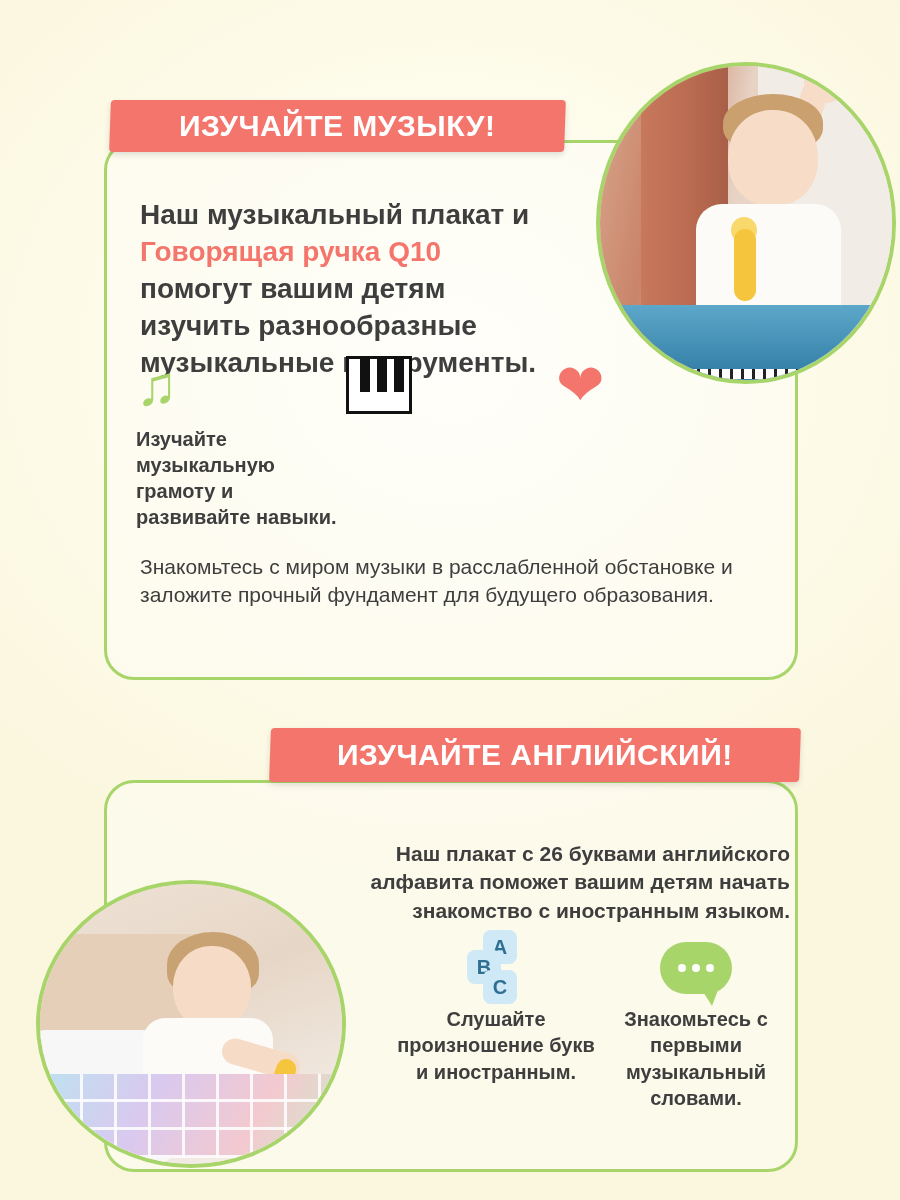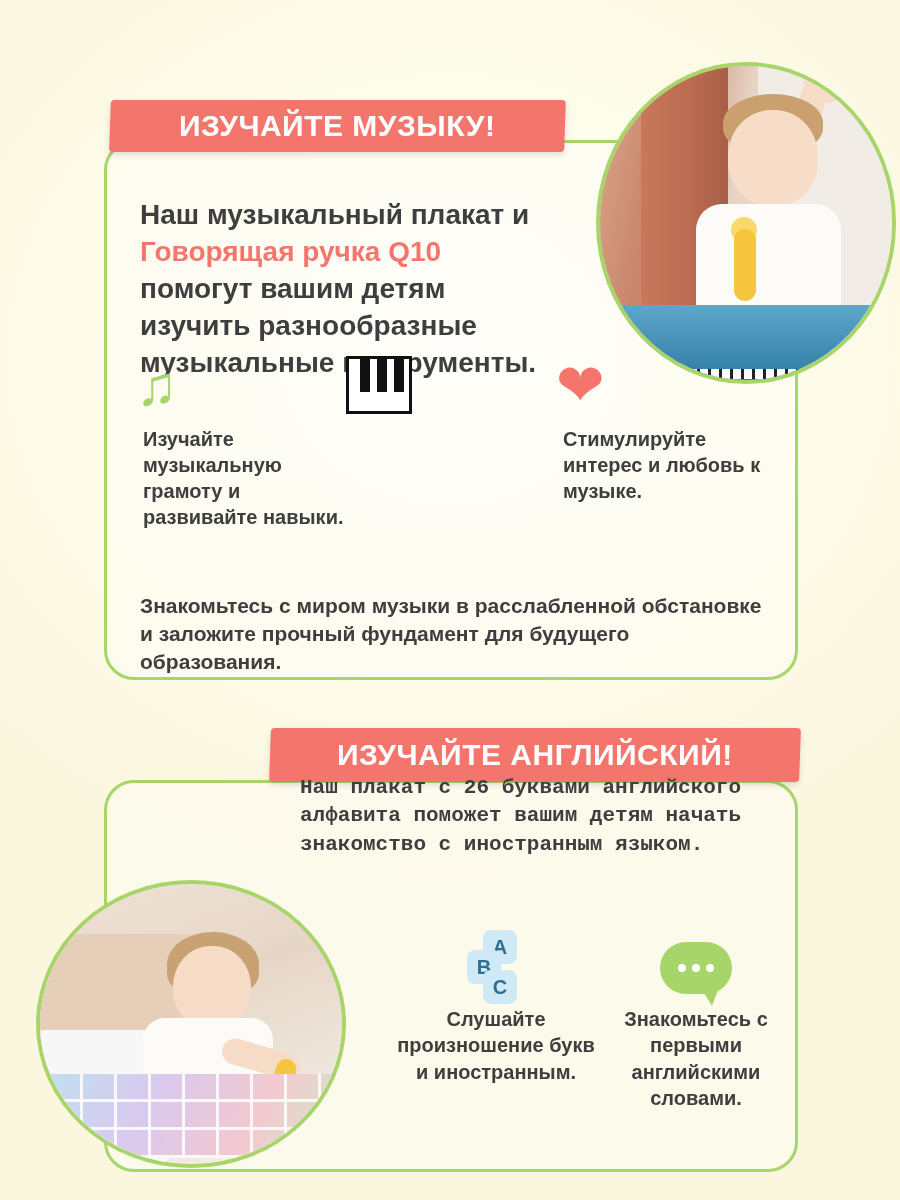--- a/index.html
+++ b/index.html
@@ -81,21 +81,20 @@
   }
   .feat { width: 210px; }
   .feat .ico {
     height: 62px;
     display: flex; align-items: flex-end;
   }
   .feat .cap {
     margin-top: 12px;
     font-size: 20px; font-weight: bold; line-height: 1.3;
     color: #3e3e3e;
-    margin-left: 7px;
   }
 
   .note-icon { font-size: 56px; color: #a8d56a; line-height: 1; }
   .heart { color: #f4756c; font-size: 58px; line-height: 1; }
 
   .piano {
     width: 66px; height: 58px;
     border: 3px solid #111;
     background: #fff;
     position: relative;
@@ -104,24 +103,24 @@
   .piano i {
     position: absolute; top: 0; width: 10px; height: 33px;
     background: #111;
   }
   .piano i:nth-child(1) { left: 11px; }
   .piano i:nth-child(2) { left: 28px; }
   .piano i:nth-child(3) { left: 45px; }
 
   .bottom-note1 {
     position: absolute;
-    left: 140px; top: 592px;
+    left: 140px; top: 553px;
     width: 630px;
     font-size: 21px; line-height: 1.33;
-    font-weight: bold;
+    font-weight: normal;
     color: #3e3e3e;
   }
 
   
   .sec2-card {
     position: absolute;
     left: 104px; top: 780px;
     width: 694px; height: 392px;
     border: 3px solid #a8d56a;
     border-radius: 30px;
@@ -131,26 +130,25 @@
     left: 270px; top: 728px;
     width: 530px; height: 54px;
     font-size: 30px;
     border-radius: 4px;
     transform: skewX(-2deg);
   }
   .ribbon2 .rib-txt { transform: skewX(2deg); }
 
   .intro2 {
     position: absolute;
-    left: 300px; top: 774px;
+    left: 300px; top: 840px;
     width: 490px;
     font-size: 21px; line-height: 1.35;
-    font-weight: bold; 
+    font-weight: bold; text-align: right;
     color: #3e3e3e;
-    font-family: Liberation Mono, monospace;
   }
 
   .features2 {
     position: absolute;
     left: 396px; top: 930px;
     width: 400px;
     display: flex;
   }
   .f2 { width: 200px; text-align: center; }
   .f2 .ico2 { height: 76px; display: flex; align-items: center; justify-content: center; }
@@ -271,21 +269,20 @@
             <i></i>
             <i></i>
           </span>
       </div>
     </div>
 
     <div class="feat">
       <div class="ico">
         <span class="heart">❤</span>
       </div>
-      <div class="cap">Стимулируйте интерес и любовь к музыке.</div>
     </div>
 
   </div>
 
   <div class="bottom-note1">Знакомьтесь с миром музыки в расслабленной обстановке и заложите прочный фундамент для будущего образования.</div>
 
   <div class="sec2-card"></div>
 
   <div class="ribbon ribbon2">
     <span class="rib-txt">ИЗУЧАЙТЕ АНГЛИЙСКИЙ!</span>
@@ -320,18 +317,18 @@
     </div>
 
     <div class="f2">
       <div class="ico2">
         <div class="bubble">
           <b></b>
             <b></b>
             <b></b>
         </div>
       </div>
-      <div class="cap2">Знакомьтесь с первыми английскими словами.</div>
+      <div class="cap2">Знакомьтесь с первыми музыкальный словами.</div>
     </div>
 
   </div>
 
 </div>
 
 </body></html>

